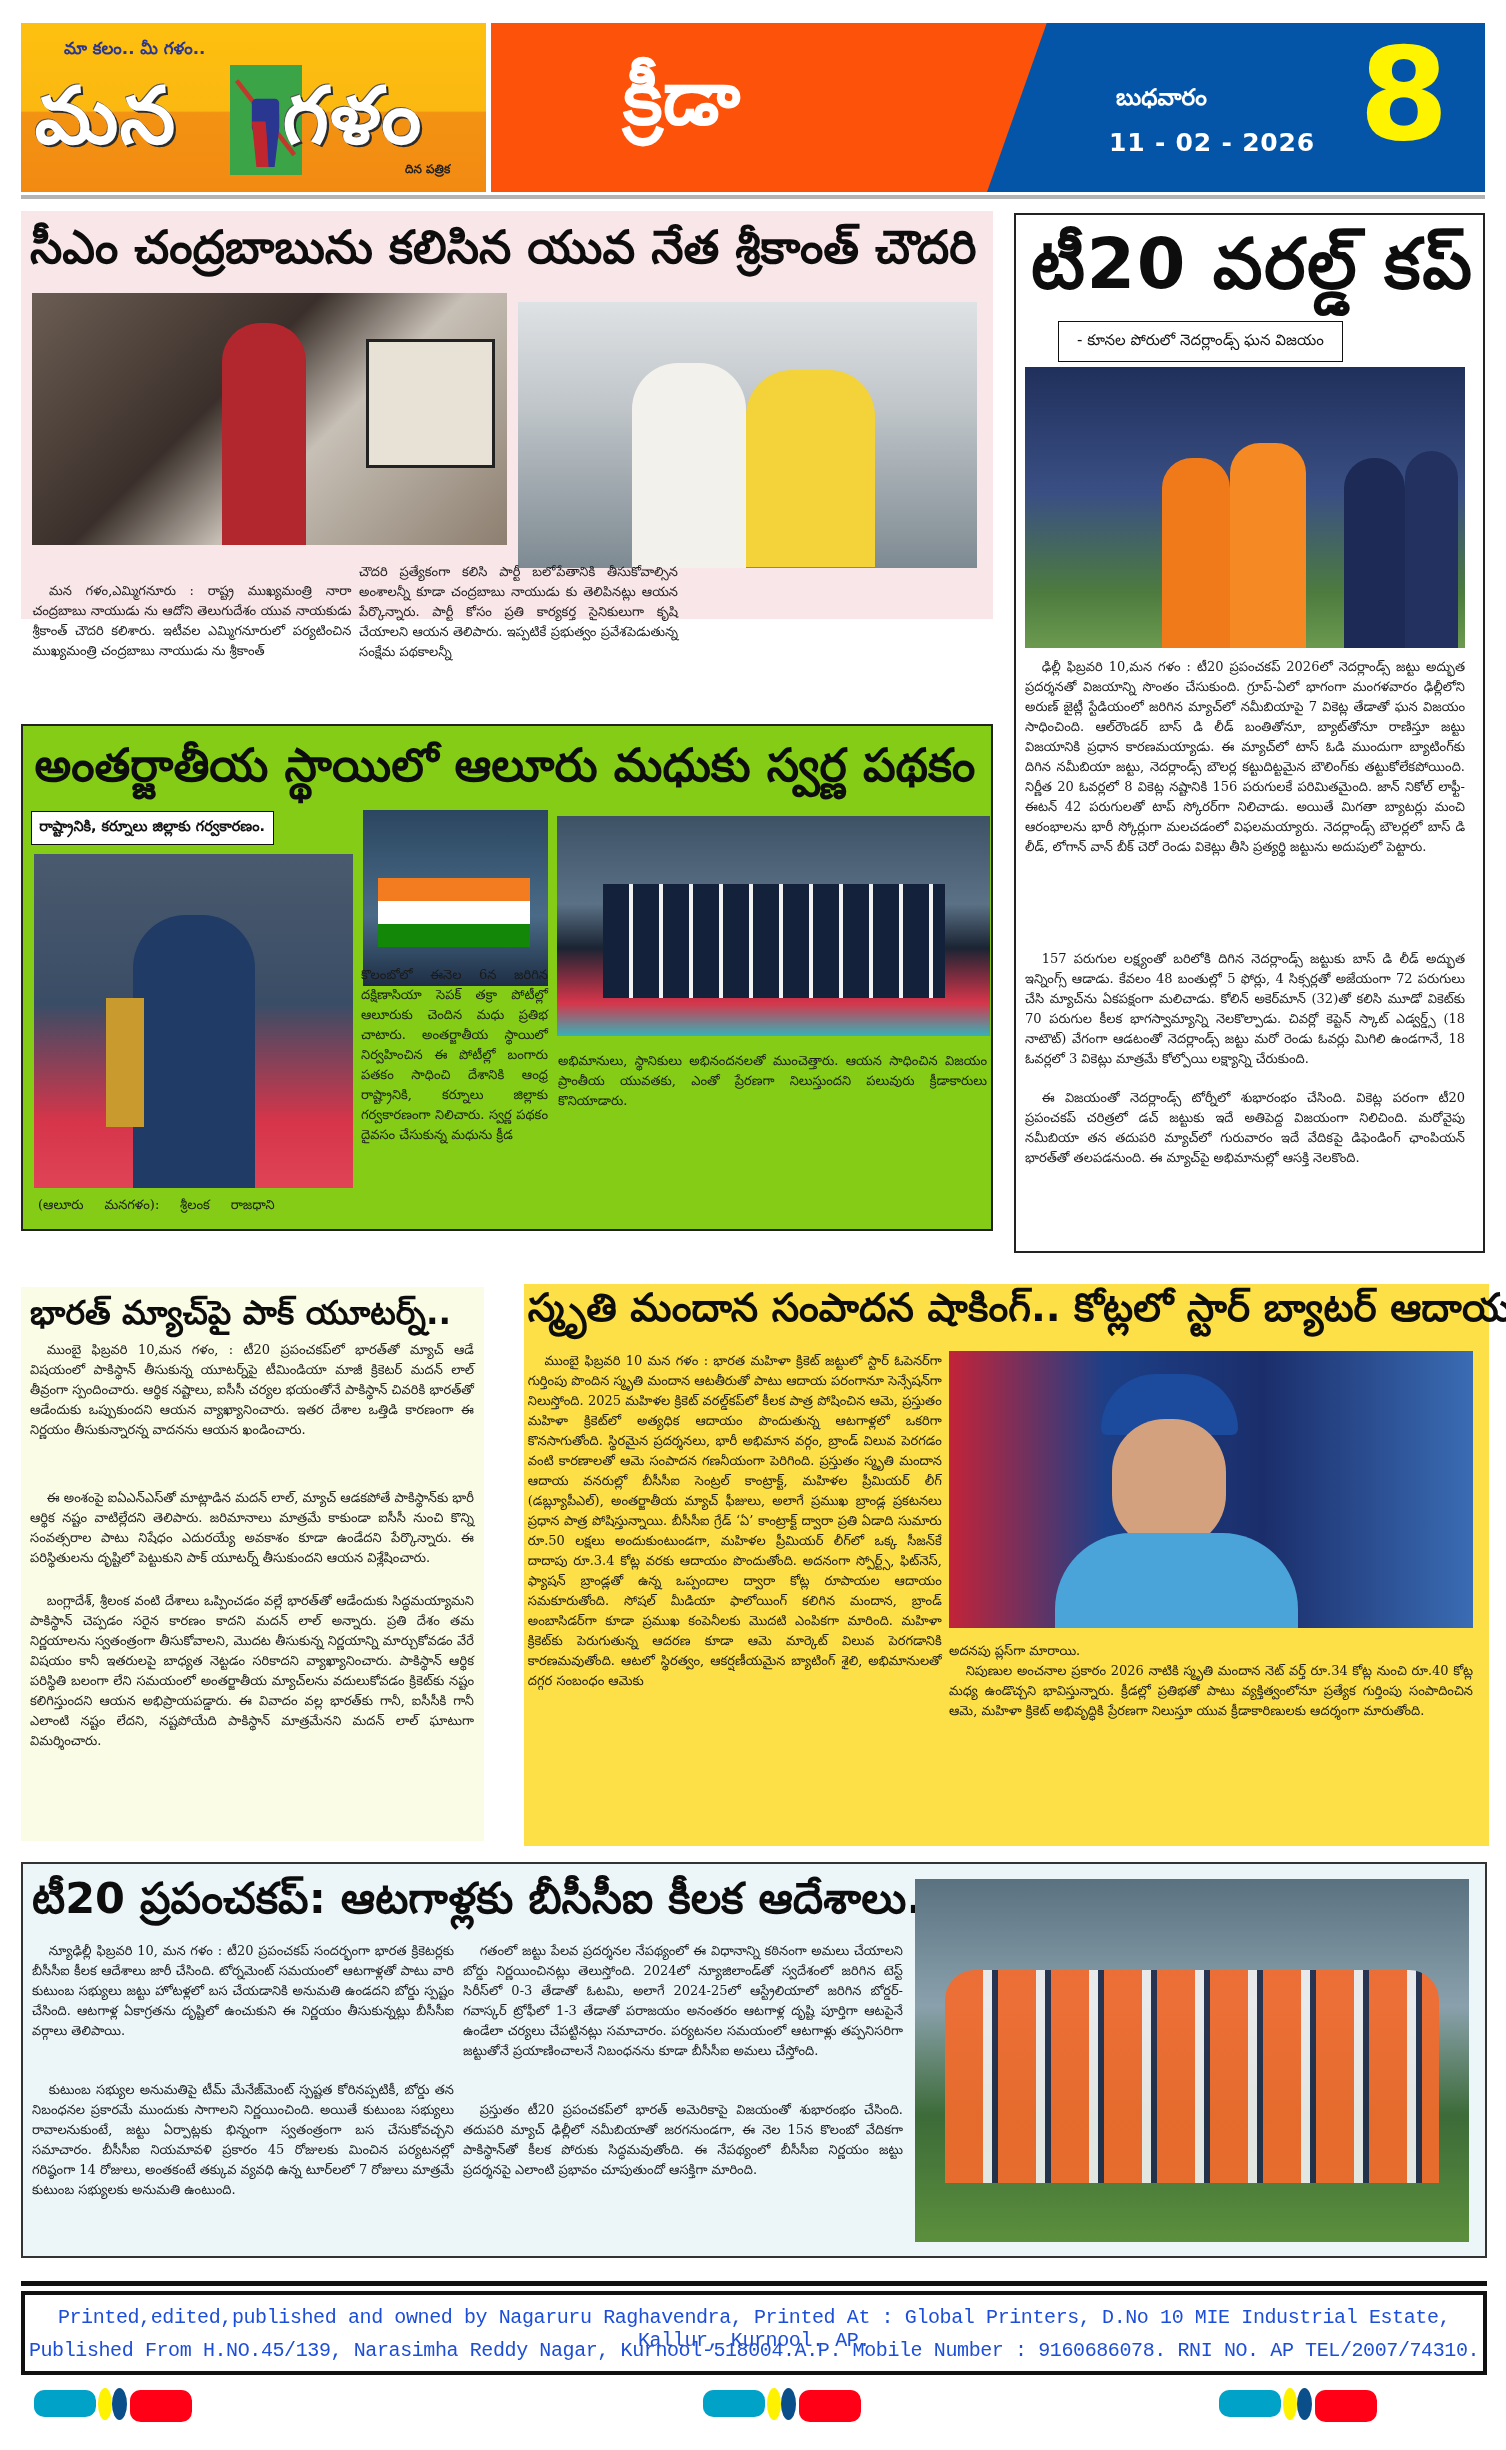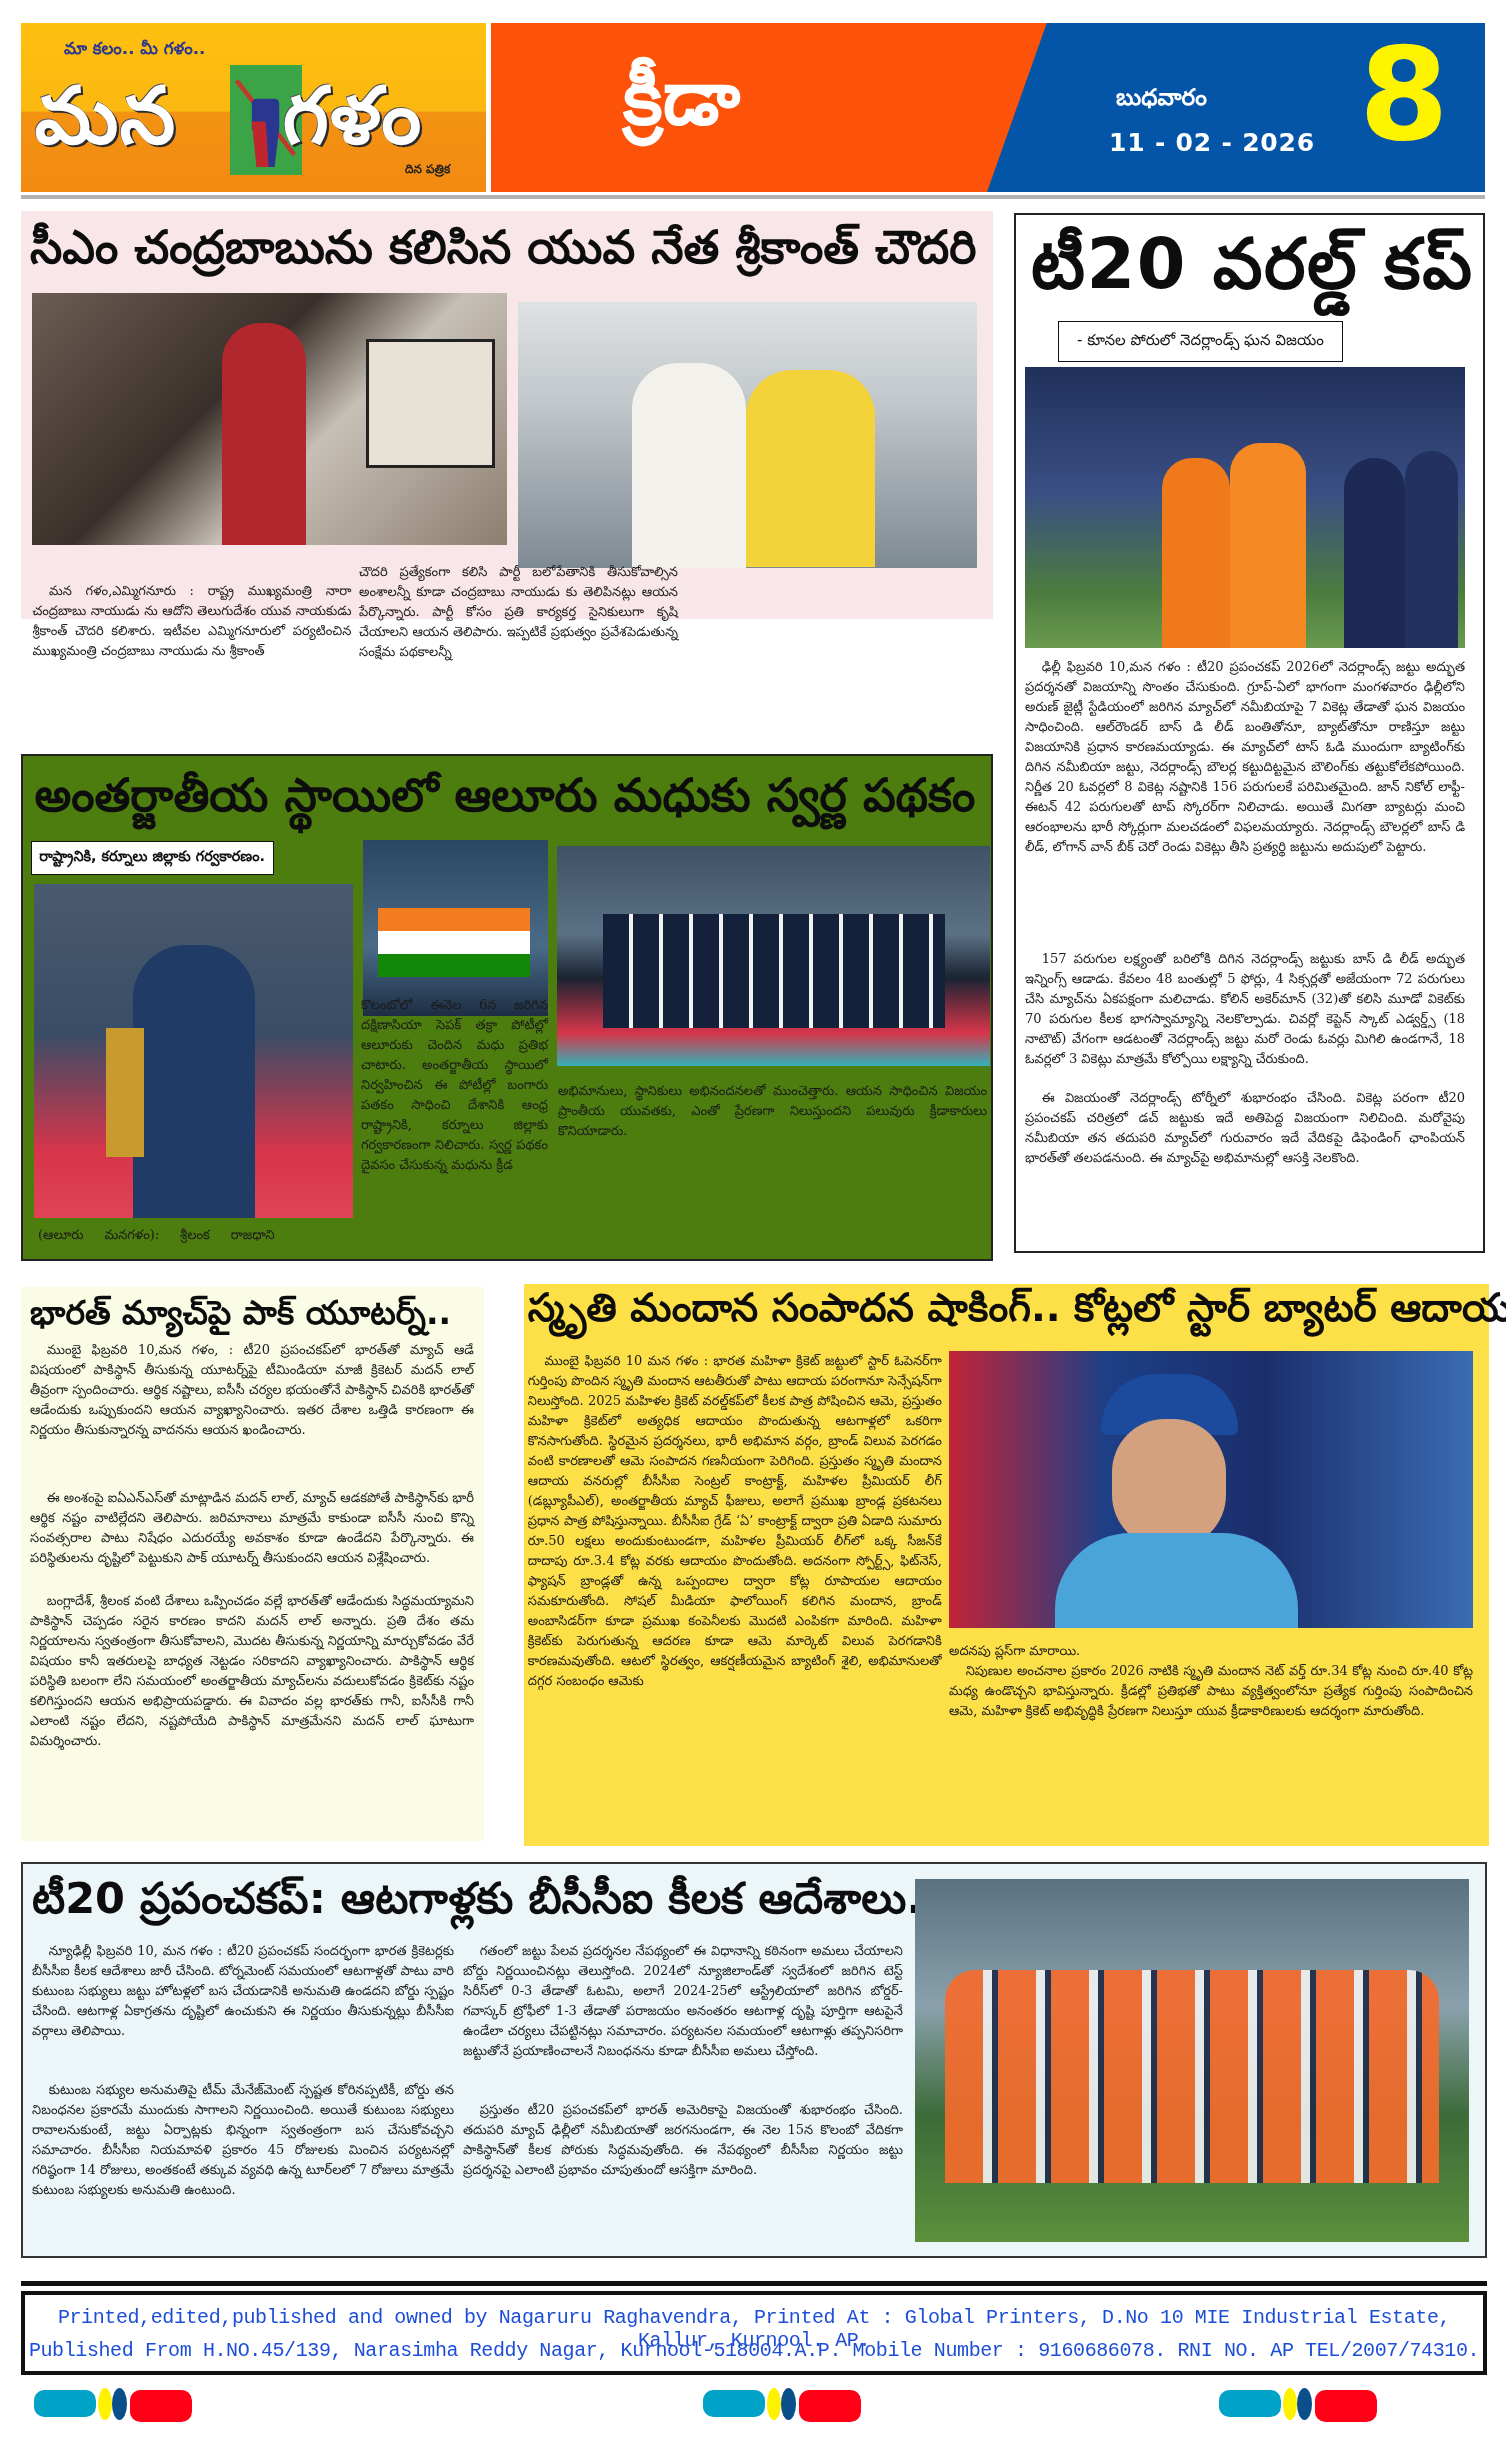--- a/index.html
+++ b/index.html
@@ -90,21 +90,21 @@
     <div class="abs" style="left:137px;top:91px;width:68px;height:190px;background:#f07a1a;border-radius:30px 30px 0 0;"></div>
     <div class="abs" style="left:205px;top:76px;width:76px;height:205px;background:#f58a25;border-radius:30px 30px 0 0;"></div>
     <div class="abs" style="left:319px;top:91px;width:61px;height:190px;background:#1c2a55;border-radius:30px 30px 0 0;"></div>
     <div class="abs" style="left:380px;top:84px;width:53px;height:197px;background:#22315f;border-radius:30px 30px 0 0;"></div>
   </div>
   <div class="abs body-text" style="left:9px; top:442px; width:440px; text-indent:16.7px;">ఢిల్లీ ఫిబ్రవరి 10,మన గళం : టీ20 ప్రపంచకప్ 2026లో నెదర్లాండ్స్ జట్టు అద్భుత ప్రదర్శనతో విజయాన్ని సొంతం చేసుకుంది. గ్రూప్-ఏలో భాగంగా మంగళవారం ఢిల్లీలోని అరుణ్ జైట్లీ స్టేడియంలో జరిగిన మ్యాచ్‌లో నమీబియాపై 7 వికెట్ల తేడాతో ఘన విజయం సాధించింది. ఆల్‌రౌండర్ బాస్ డి లీడ్ బంతితోనూ, బ్యాట్‌తోనూ రాణిస్తూ జట్టు విజయానికి ప్రధాన కారణమయ్యాడు. ఈ మ్యాచ్‌లో టాస్ ఓడి ముందుగా బ్యాటింగ్‌కు దిగిన నమీబియా జట్టు, నెదర్లాండ్స్ బౌలర్ల కట్టుదిట్టమైన బౌలింగ్‌కు తట్టుకోలేకపోయింది. నిర్ణీత 20 ఓవర్లలో 8 వికెట్ల నష్టానికి 156 పరుగులకే పరిమితమైంది. జాన్ నికోల్ లాఫ్టీ-ఈటన్ 42 పరుగులతో టాప్ స్కోరర్‌గా నిలిచాడు. అయితే మిగతా బ్యాటర్లు మంచి ఆరంభాలను భారీ స్కోర్లుగా మలచడంలో విఫలమయ్యారు. నెదర్లాండ్స్ బౌలర్లలో బాస్ డి లీడ్, లోగాన్ వాన్ బీక్ చెరో రెండు వికెట్లు తీసి ప్రత్యర్థి జట్టును అదుపులో పెట్టారు.</div>
   <div class="abs body-text" style="left:9px; top:734px; width:440px; text-indent:16.7px;">157 పరుగుల లక్ష్యంతో బరిలోకి దిగిన నెదర్లాండ్స్ జట్టుకు బాస్ డి లీడ్ అద్భుత ఇన్నింగ్స్ ఆడాడు. కేవలం 48 బంతుల్లో 5 ఫోర్లు, 4 సిక్సర్లతో అజేయంగా 72 పరుగులు చేసి మ్యాచ్‌ను ఏకపక్షంగా మలిచాడు. కోలిన్ అకెర్‌మాన్ (32)తో కలిసి మూడో వికెట్‌కు 70 పరుగుల కీలక భాగస్వామ్యాన్ని నెలకొల్పాడు. చివర్లో కెప్టెన్ స్కాట్ ఎడ్వర్డ్స్ (18 నాటౌట్) వేగంగా ఆడటంతో నెదర్లాండ్స్ జట్టు మరో రెండు ఓవర్లు మిగిలి ఉండగానే, 18 ఓవర్లలో 3 వికెట్లు మాత్రమే కోల్పోయి లక్ష్యాన్ని చేరుకుంది.</div>
   <div class="abs body-text" style="left:9px; top:873px; width:440px; text-indent:16.7px;">ఈ విజయంతో నెదర్లాండ్స్ టోర్నీలో శుభారంభం చేసింది. వికెట్ల పరంగా టీ20 ప్రపంచకప్ చరిత్రలో డచ్ జట్టుకు ఇదే అతిపెద్ద విజయంగా నిలిచింది. మరోవైపు నమీబియా తన తదుపరి మ్యాచ్‌లో గురువారం ఇదే వేదికపై డిఫెండింగ్ ఛాంపియన్ భారత్‌తో తలపడనుంది. ఈ మ్యాచ్‌పై అభిమానుల్లో ఆసక్తి నెలకొంది.</div>
 </div>
 
-<div class="abs bordered" style="left:21px; top:754px; width:972px; height:507px; background:#4d7c0f;">
+<div class="abs bordered" style="left:21px; top:724px; width:972px; height:507px; background:#84cc16;">
   <div class="abs headline" style="left:11.4px; top:13.7px; font-size:46px;">అంతర్జాతీయ స్థాయిలో ఆలూరు మధుకు స్వర్ణ పథకం</div>
   <div class="abs caption-box" style="left:7.6px; top:85px;">రాష్ట్రానికి, కర్నూలు జిల్లాకు గర్వకారణం.</div>
   <div class="abs photo" style="left:11.4px; top:128px; width:319px; height:334px; background:linear-gradient(180deg,#4a5a6e 0%,#3a4d66 45%,#d6354a 80%,#e04356 100%);">
     <div class="abs" style="left:99px;top:61px;width:122px;height:273px;background:#1f3b66;border-radius:53px 53px 0 0;"></div>
     <div class="abs" style="left:72px;top:144px;width:38px;height:129px;background:#c99a2e;"></div>
   </div>
   <div class="abs photo" style="left:340px; top:84px; width:185px; height:176px; background:linear-gradient(180deg,#2b4660 0%,#4a6b88 60%,#1d2e44 100%);">
     <div class="abs" style="left:15px;top:68px;width:152px;height:23px;background:#f47c20;"></div>
     <div class="abs" style="left:15px;top:91px;width:152px;height:23px;background:#ffffff;"></div>
     <div class="abs" style="left:15px;top:114px;width:152px;height:23px;background:#138808;"></div>

